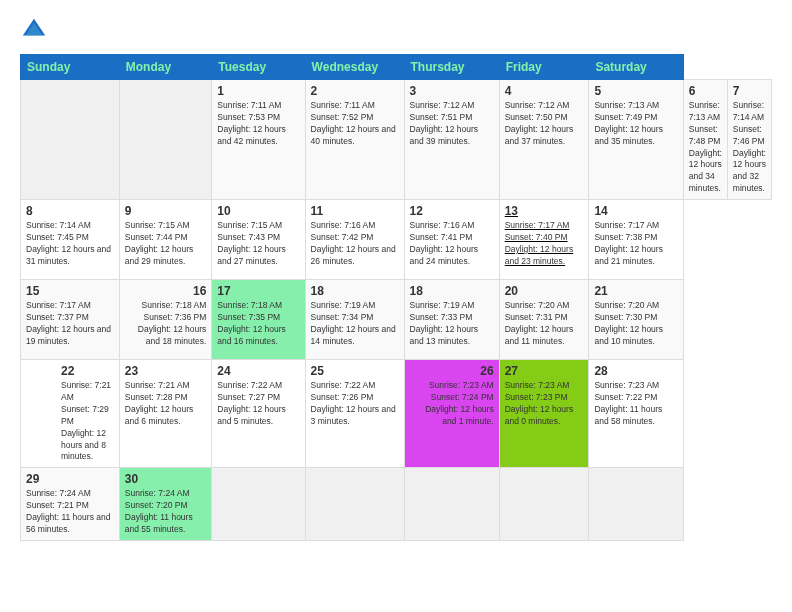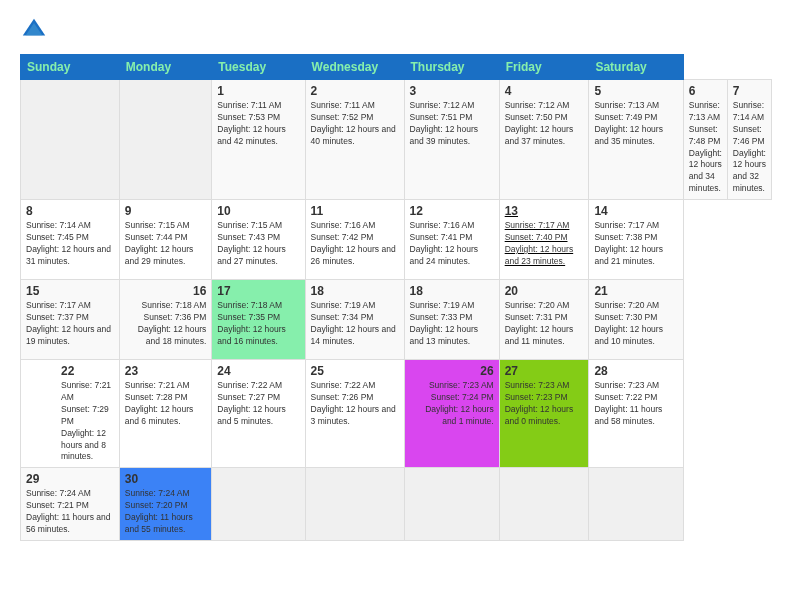--- a/index.html
+++ b/index.html
@@ -244,21 +244,21 @@
           <td style="background: rgb(255, 255, 255);">
             <span class="day-num">28</span>
             <div class="day-info">Sunrise: 7:23 AM<br>Sunset: 7:22 PM<br>Daylight: 11 hours and 58 minutes.</div>
           </td>
         </tr>
         <tr class="last-row">
           <td style="background: rgb(249, 249, 249);">
             <span class="day-num">29</span>
             <div class="day-info">Sunrise: 7:24 AM<br>Sunset: 7:21 PM<br>Daylight: 11 hours and 56 minutes.</div>
           </td>
-          <td style="background: #3b82f6;">
+          <td style="background: #86efac;">
             <span class="day-num">30</span>
             <div class="day-info">Sunrise: 7:24 AM<br>Sunset: 7:20 PM<br>Daylight: 11 hours and 55 minutes.</div>
           </td>
           <td class="empty-cell"></td>
           <td class="empty-cell"></td>
           <td class="empty-cell"></td>
           <td class="empty-cell"></td>
           <td class="empty-cell"></td>
         </tr>
       </tbody>

